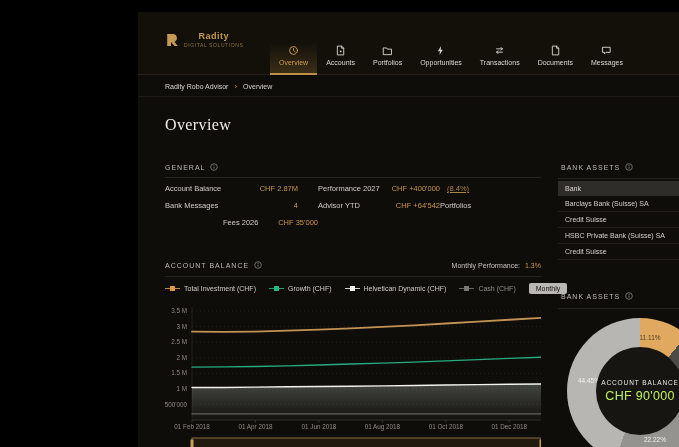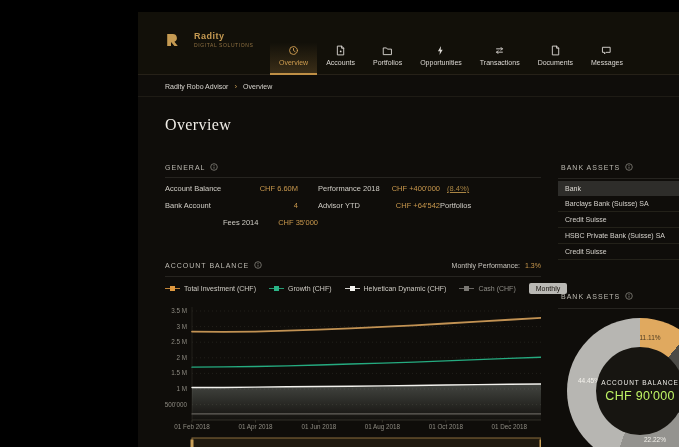--- a/index.html
+++ b/index.html
@@ -3,21 +3,21 @@
 <meta charset="utf-8">
 <style>
   html,body{margin:0;padding:0;background:#000;}
   .stage{position:relative;width:679px;height:447px;background:#000;overflow:hidden;
          font-family:"Liberation Sans",sans-serif;}
   .app{position:absolute;left:138px;top:12px;width:541px;height:435px;background:#0f0d0a;
        overflow:hidden;color:#d8d5cf;}
   
   .nav{position:absolute;left:0;top:0;width:100%;height:63px;background:#121009;
        border-bottom:1px solid #262118;box-sizing:border-box;}
-  .logo{position:absolute;left:27px;top:19px;display:flex;gap:15px;align-items:center;cursor:pointer;}
+  .logo{position:absolute;left:27px;top:19px;display:flex;gap:5px;align-items:center;cursor:pointer;text-align:center;}
   .logo-text{display:flex;flex-direction:column;}
   .logo-name{color:#c59a52;font-size:9px;font-weight:bold;letter-spacing:.5px;}
   .logo-tag{color:#8f7142;font-size:5px;letter-spacing:.6px;margin-top:1px;}
   .tabs{position:absolute;left:132px;top:25px;height:38px;display:flex;}
   .tab{height:100%;padding:0 9px;display:flex;flex-direction:column;align-items:center;
        justify-content:center;gap:3px;font-size:7px;color:#dcd9d4;cursor:pointer;
        border-bottom:2px solid transparent;box-sizing:border-box;white-space:nowrap;}
   .tab .ti{width:11px;height:11px;}
   .tab.active{color:#cf9d50;border-bottom-color:#bf8f45;
        background:linear-gradient(180deg,rgba(201,151,76,0) 15%,rgba(201,151,76,.22) 100%);}
@@ -155,35 +155,35 @@
       <svg class="info" viewBox="0 0 8 8">
         <circle cx="4" cy="4" r="3.3" stroke="#87847c" fill="none" stroke-width=".8"></circle>
         <path d="M4 3.6v2.1" stroke="#87847c" stroke-width=".8"></path>
           <circle cx="4" cy="2.4" r=".5" fill="#87847c"></circle>
         </svg>
     </div>
     <div class="sepline" style="left:27px;top:165px;width:376px;"></div>
 
     <div class="gtable">
       <div class="gc">Account Balance</div>
-      <div class="gc gc-val">CHF 6.60M</div>
+      <div class="gc gc-val">CHF 2.87M</div>
       <div class="gc"></div>
-      <div class="gc">Performance 2018</div>
+      <div class="gc">Performance 2027</div>
       <div class="gc gc-val">CHF +400'000</div>
       <div class="gc gc-pct">(8.4%)</div>
 
-      <div class="gc">Bank Account</div>
+      <div class="gc">Bank Messages</div>
       <div class="gc gc-val">4</div>
       <div class="gc"></div>
       <div class="gc">Advisor YTD</div>
       <div class="gc gc-val">CHF +64'542</div>
 
       <div class="gc">Portfolios</div>
       <div class="gc"></div>
-      <div class="gc">Fees 2014</div>
+      <div class="gc">Fees 2026</div>
       <div class="gc gc-val">CHF 35'000</div>
     </div>
 
     <div class="sect-head" style="left:27px;top:249px;">
       <span>ACCOUNT BALANCE</span>
       <svg class="info" viewBox="0 0 8 8">
         <circle cx="4" cy="4" r="3.3" stroke="#87847c" fill="none" stroke-width=".8"></circle>
         <path d="M4 3.6v2.1" stroke="#87847c" stroke-width=".8"></path>
           <circle cx="4" cy="2.4" r=".5" fill="#87847c"></circle>
         </svg>

